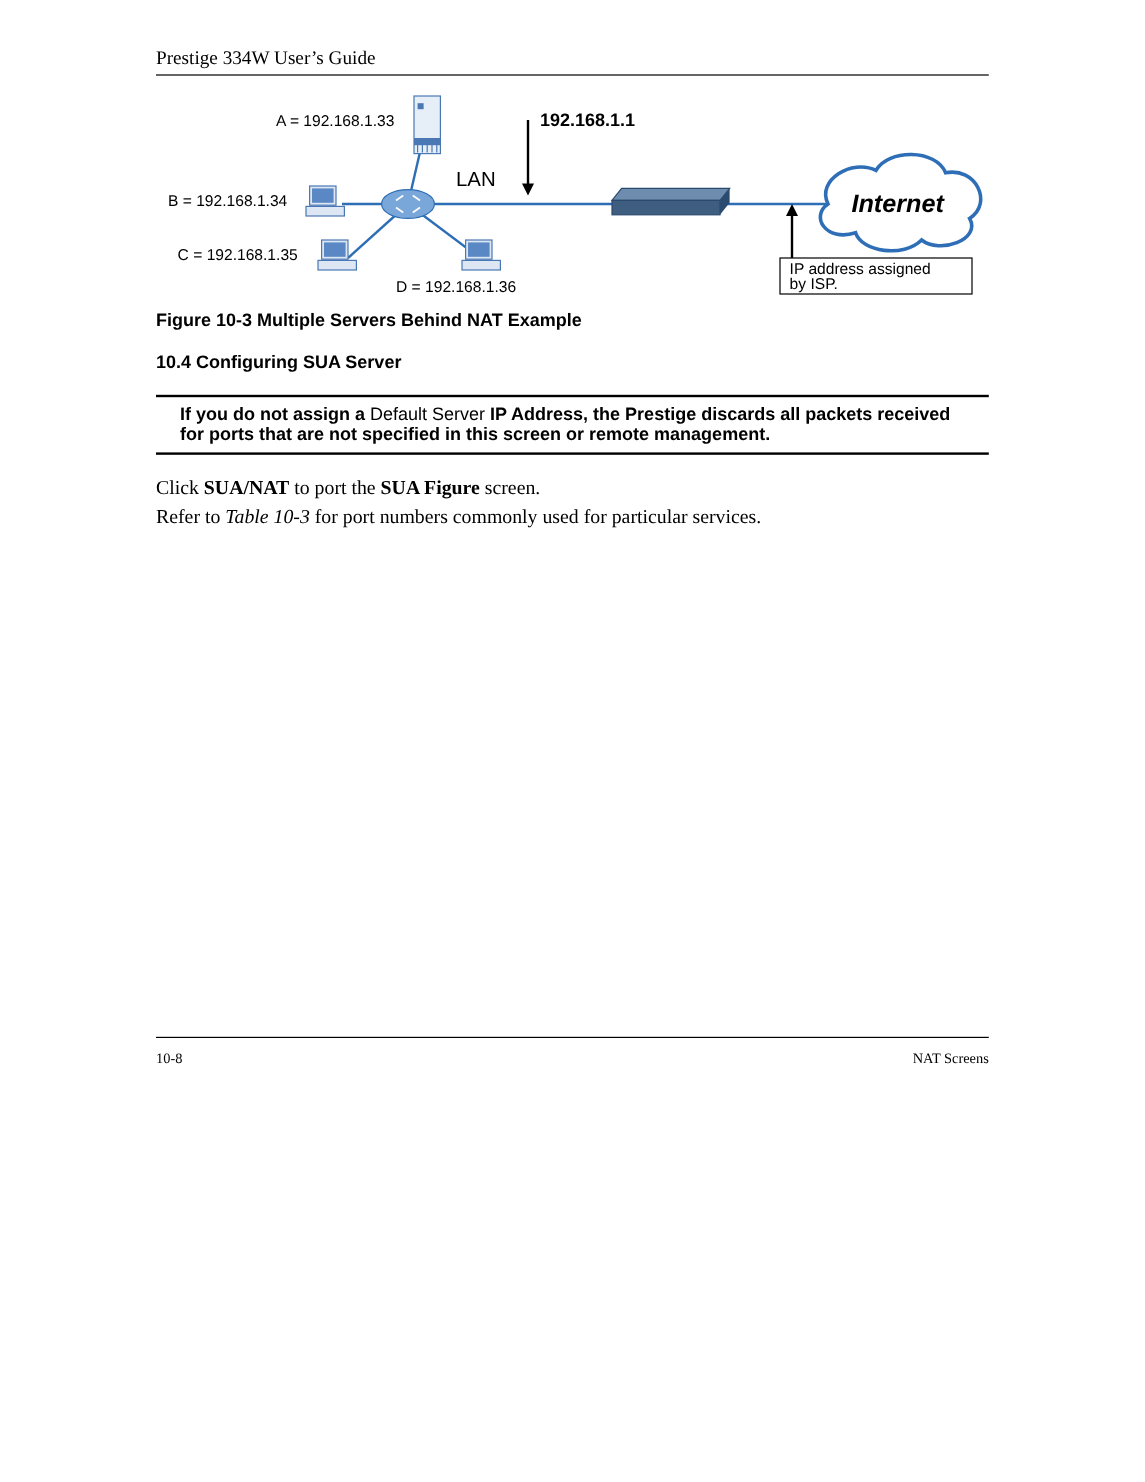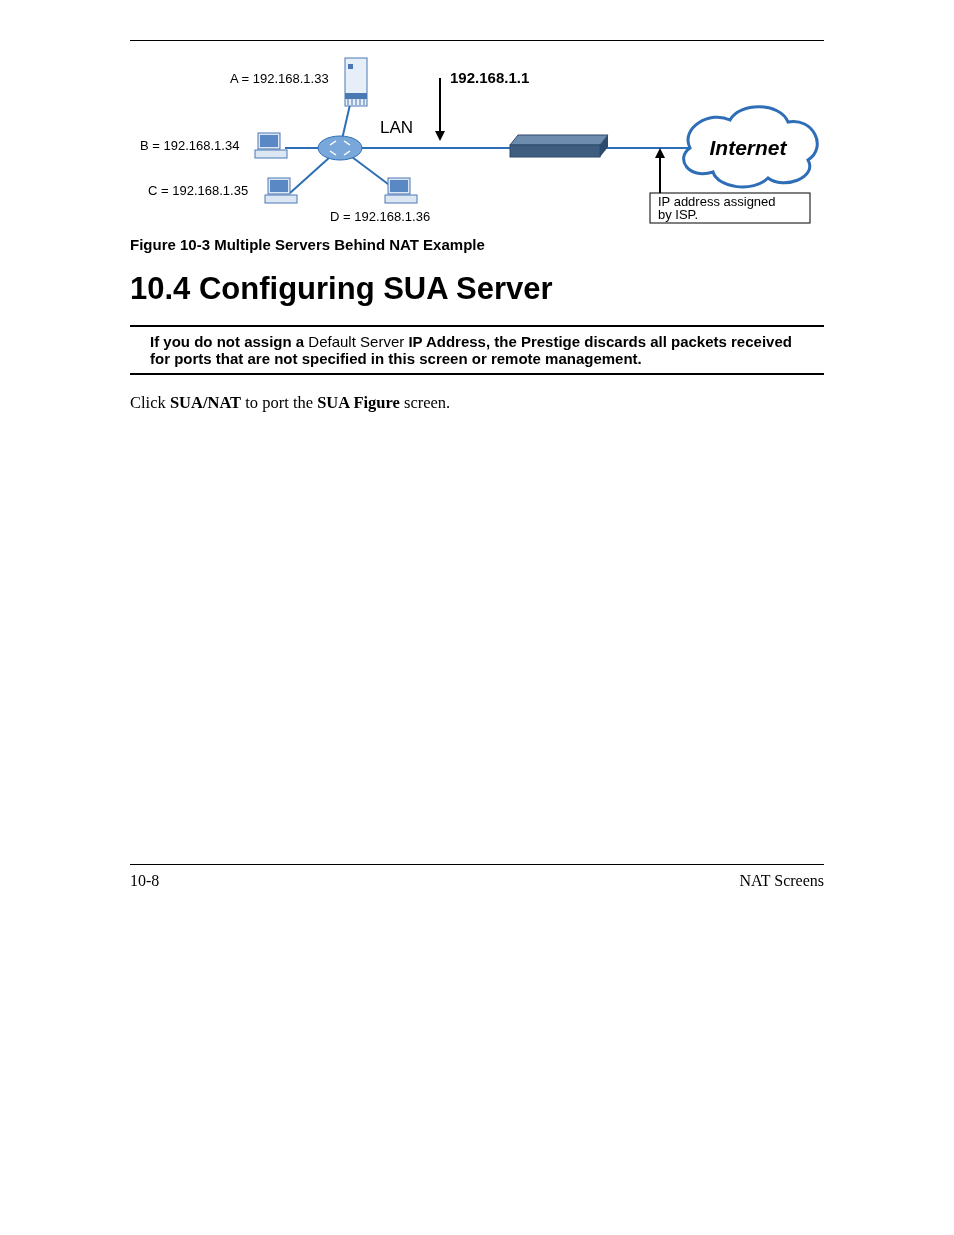--- a/index.html
+++ b/index.html
@@ -35,21 +35,21 @@
   .figure-caption {
     font-family: Arial, Helvetica, sans-serif;
     font-weight: bold;
     font-size: 15px;
     margin-top: 4px;
     margin-bottom: 18px;
   }
   .section-heading {
     font-family: Arial, Helvetica, sans-serif;
     font-weight: bold;
-    font-size: 31px;
+    font-size: 15px;
     margin-bottom: 18px;
   }
   .note-box {
     border-top: 2px solid #000;
     border-bottom: 2px solid #000;
     padding: 6px 20px;
     font-family: Arial, Helvetica, sans-serif;
     font-size: 15px;
     text-align: left;
     margin-bottom: 18px;
@@ -66,21 +66,21 @@
     position: absolute;
     left: 130px;
     right: 130px;
     bottom: 370px;
   }
   .footer {
     position: absolute;
     left: 130px;
     right: 130px;
     bottom: 345px;
-    font-size: 16px;
+    font-size: 12px;
     display: flex;
     justify-content: space-between;
   }
   
   .dlabel {
     font-family: Arial, Helvetica, sans-serif;
     font-size: 13px;
     fill: #000;
   }
   .dlabel-big {
@@ -99,20 +99,21 @@
     fill: #fff;
     stroke: #000;
     stroke-width: 1;
   }
 </style>
 </head>
 <body>
 
 <div class="page">
 
+  <div class="header-text">Prestige 334W User’s Guide</div>
   <div class="header-rule"></div>
 
   <div class="diagram-wrap">
     <svg viewBox="0 0 700 175" width="700" height="175">
 
       <line x1="210" y1="95" x2="225" y2="30" stroke="#2E6EB6" stroke-width="2"></line>
       <line x1="210" y1="95" x2="155" y2="95" stroke="#2E6EB6" stroke-width="2"></line>
       <line x1="210" y1="95" x2="160" y2="140" stroke="#2E6EB6" stroke-width="2"></line>
       <line x1="210" y1="95" x2="270" y2="140" stroke="#2E6EB6" stroke-width="2"></line>
 
@@ -199,20 +200,23 @@
   <div class="section-heading">10.4  Configuring SUA Server</div>
 
   <div class="note-box">
     <span class="b">If you do not assign a </span><span>Default Server</span><span class="b"> IP Address, the Prestige discards all packets received for ports that are not specified in this screen or remote management.</span>
   </div>
 
   <div class="body-text">
     <span>Click </span><span class="b">SUA/NAT</span><span> to port the </span><span class="b">SUA Figure</span><span> screen.</span>
   </div>
 
+  <div class="body-text">
+    <span>Refer to </span><span class="i">Table 10-3</span><span> for port numbers commonly used for particular services.</span>
+  </div>
 
   <div class="footer-rule"></div>
   <div class="footer">
     <span>10-8</span>
     <span>NAT Screens</span>
   </div>
 
 </div>
 
 </body></html>

